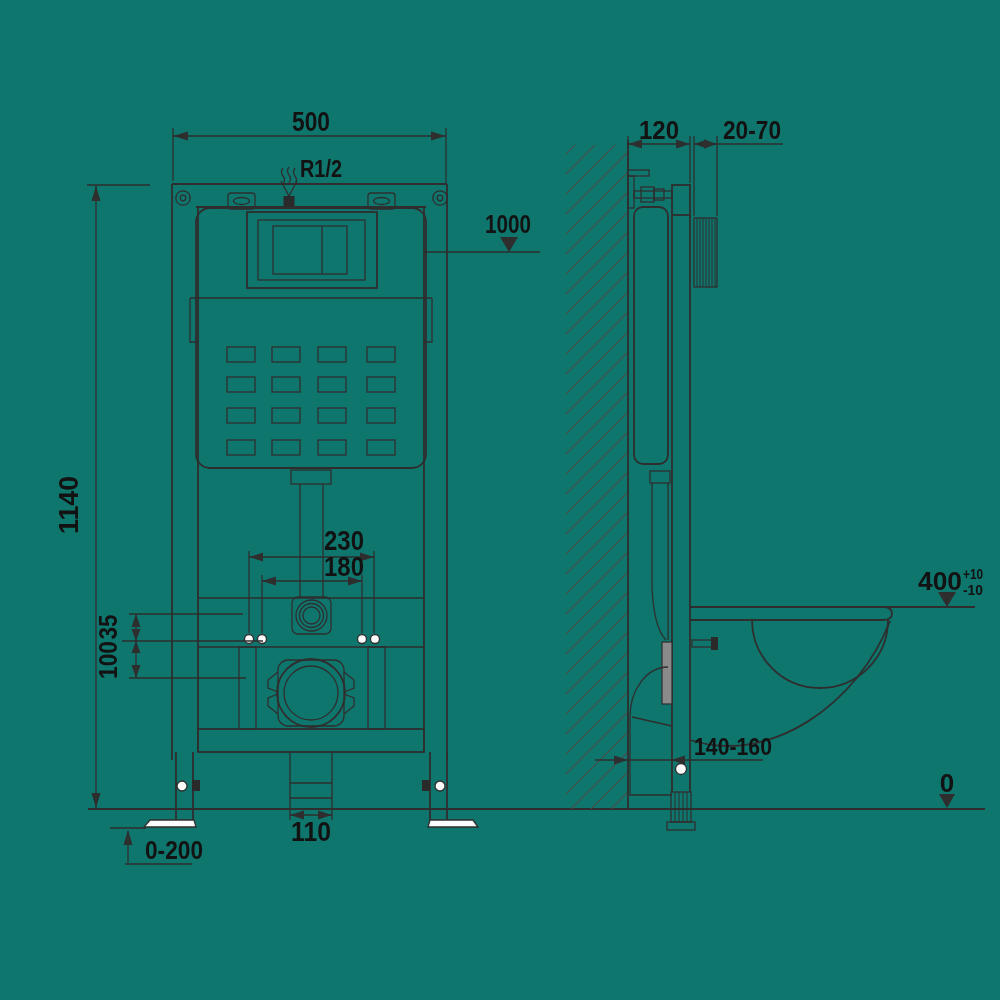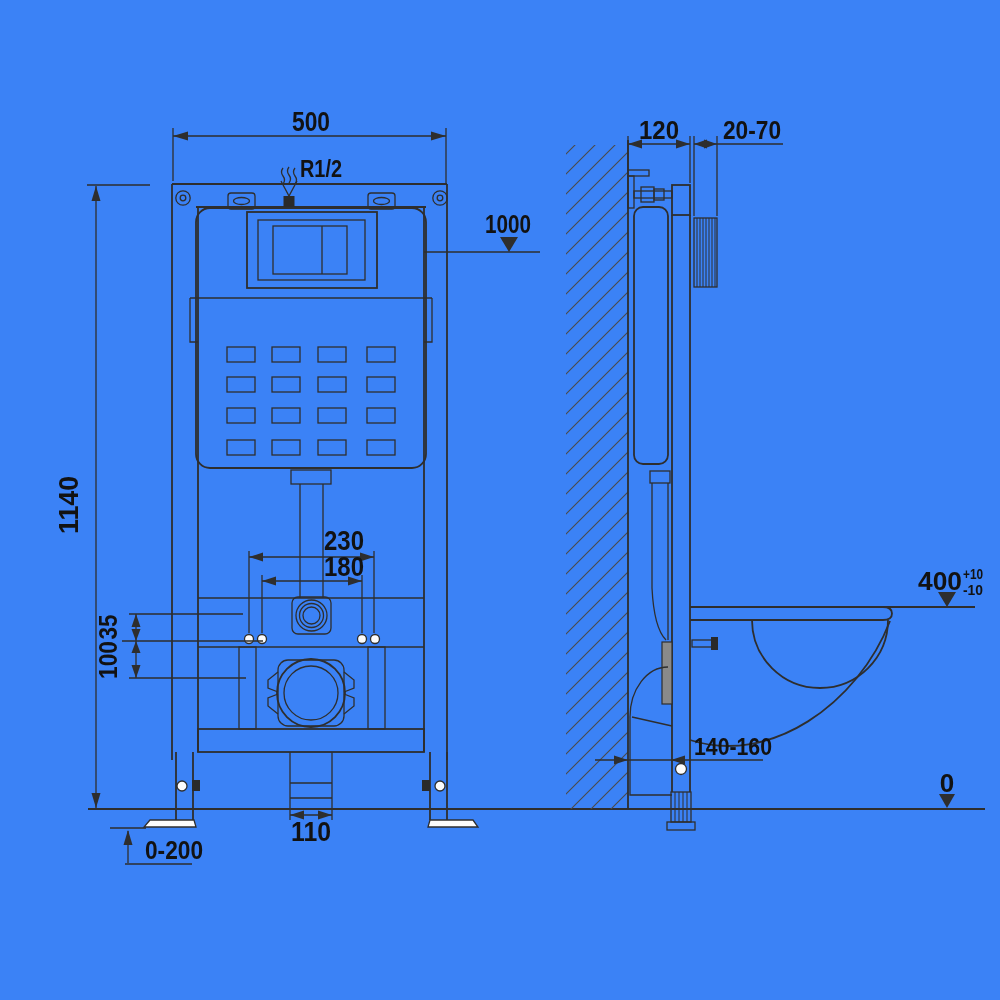--- a/index.html
+++ b/index.html
@@ -1,16 +1,16 @@
 <!DOCTYPE html>
 <html><head>
 <meta charset="utf-8">
 <style>
   html,body{margin:0;padding:0;background:#fbfbfb;}
-  .stage{width:1000px;height:1000px;position:relative;background:#3b82f6;}
+  .stage{width:1000px;height:1000px;position:relative;background:#0f766e;}
   svg{display:block;}
   .ln{stroke:#2e2e2e;stroke-width:1.8;fill:none;}
   .lt{stroke:#2e2e2e;stroke-width:1.3;fill:none;}
   .dim{stroke:#2e2e2e;stroke-width:1.3;fill:none;}
   .arr{fill:#2e2e2e;stroke:none;}
   .dk{fill:#2a2a2a;stroke:none;}
   .gy{fill:#8a8a8a;stroke:#2e2e2e;stroke-width:1.2;}
   .wh{fill:#fcfcfc;}
   text{font-family:"Liberation Sans","DejaVu Sans",sans-serif;font-weight:bold;fill:#121212;}
   .t27{font-size:27px;} .t26{font-size:26px;} .t25{font-size:25px;}

